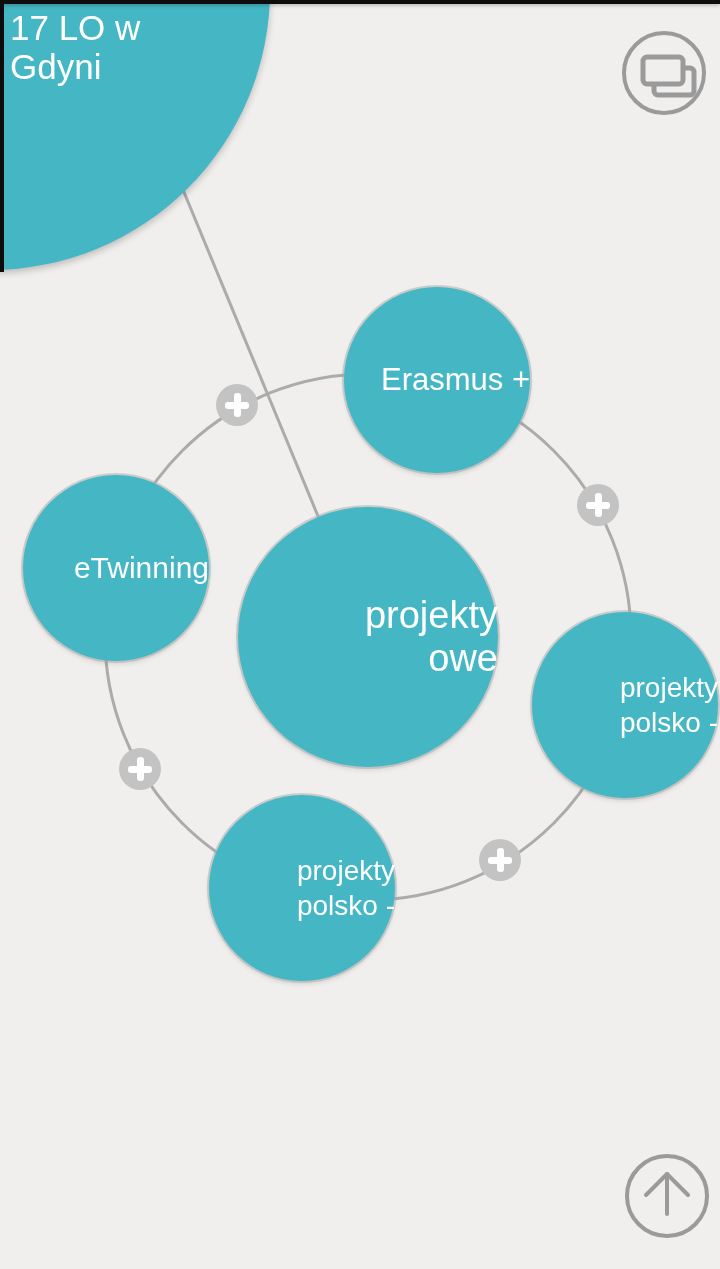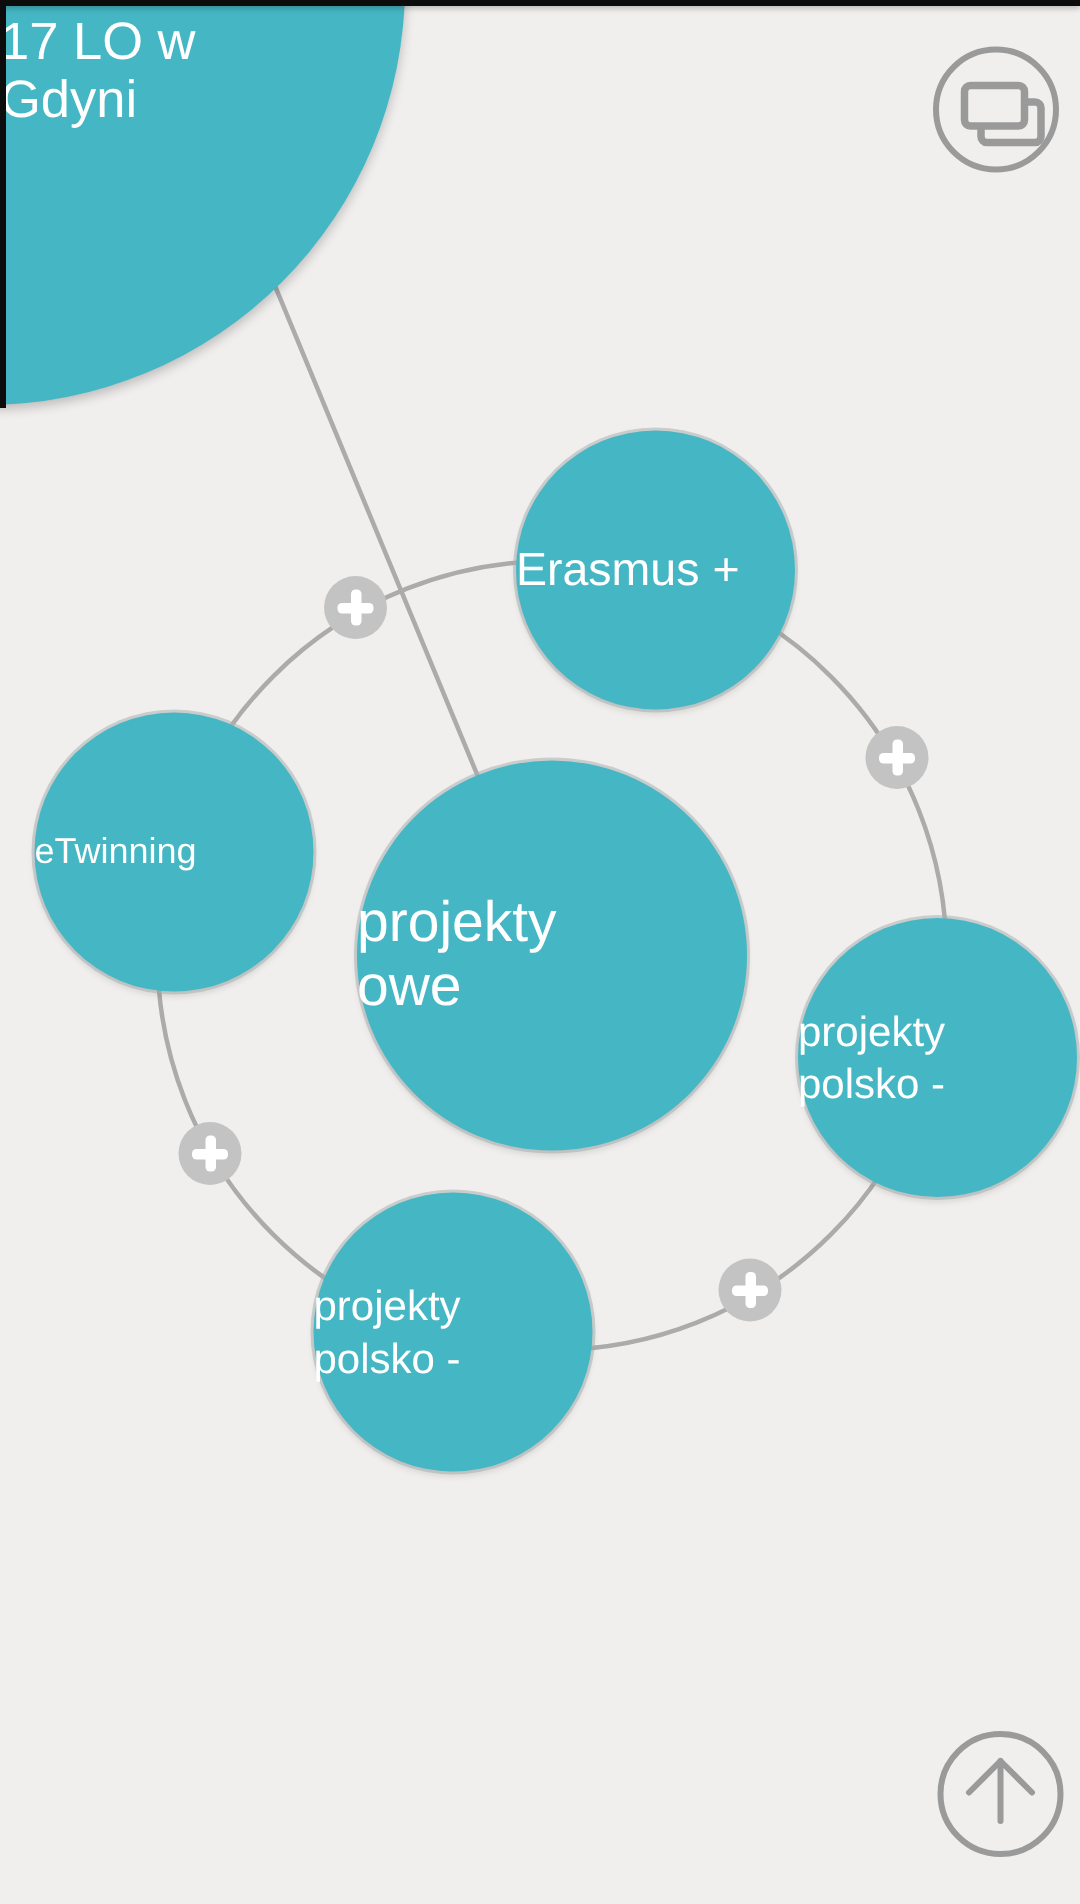--- a/index.html
+++ b/index.html
@@ -22,42 +22,42 @@
   
   svg.links{position:absolute;left:0;top:0;z-index:1;}
   svg.links .stroke{fill:none;stroke:var(--line,#ababab);stroke-width:3;}
 
   
   .node{
     position:absolute;
     border-radius:50%;
     background:var(--accent,#45b6c4);
     color:var(--text,#fff);
-    display:flex;flex-direction:column;align-items:flex-start;justify-content:center;
+    display:flex;flex-direction:column;align-items:flex-end;justify-content:center;
     text-align:center;
     box-shadow:0 0 0 2px rgba(170,176,176,.55), 0 3px 5px rgba(0,0,0,.12);
     z-index:4;
   }
   .node .ln{display:block;}
   .node-central{left:238px;top:507px;width:260px;height:260px;font-size:38px;line-height:43px;}
   .node-erasmus{left:344px;top:287px;width:186px;height:186px;font-size:31px;}
-  .node-etwinning{left:23px;top:475px;width:186px;height:186px;font-size:24px;}
+  .node-etwinning{left:23px;top:475px;width:186px;height:186px;font-size:30px;}
   .node-litewskie{left:532px;top:612px;width:186px;height:186px;font-size:28px;line-height:35px;}
   .node-niemieckie{left:209px;top:795px;width:186px;height:186px;font-size:28px;line-height:35px;}
 
   
   .hero{
     position:absolute;left:-290px;top:-290px;width:560px;height:560px;
     border-radius:50%;
     background:var(--accent,#45b6c4);
     box-shadow:0 3px 7px rgba(0,0,0,.22);
     z-index:3;
   }
   .hero-label{
-    position:absolute;left:0;top:8px;
+    position:absolute;left:10px;top:8px;
     color:var(--text,#fff);
     font-size:35px;line-height:39px;
     z-index:4;
   }
 
   
   .plus{
     position:absolute;width:42px;height:42px;border-radius:50%;
     background:var(--plus-fill,#c3c3c3);
     z-index:2;border:none;cursor:pointer;

